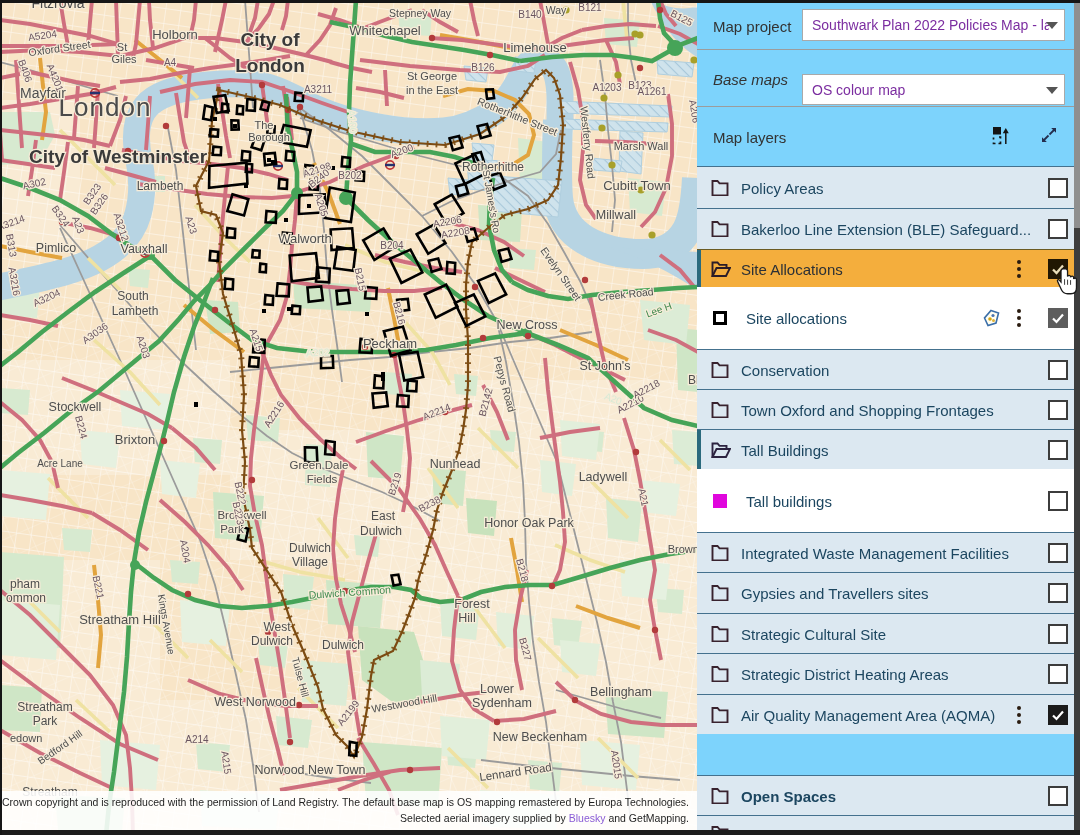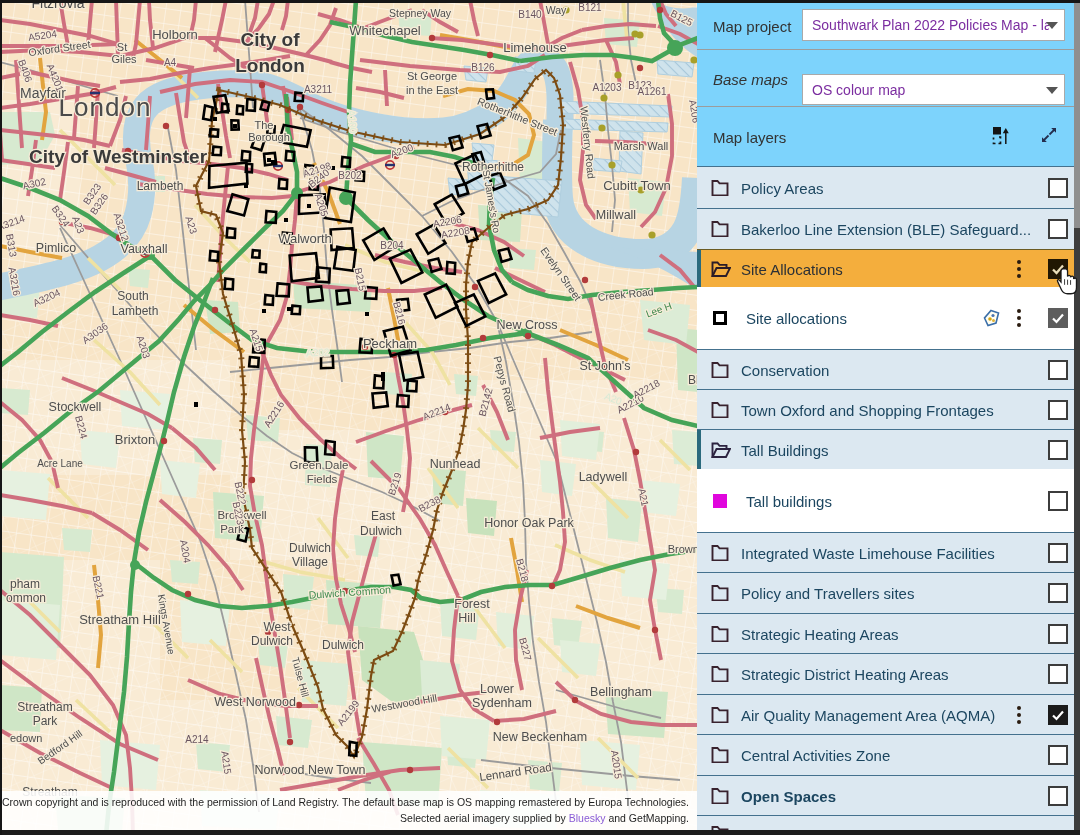--- a/index.html
+++ b/index.html
@@ -710,35 +710,35 @@
   </div>
   <div class="row white" style="top:469px;height:63px;">
     <span class="swatch mag"></span>
     <span class="subtext">Tall buildings</span>
         <span class="cb"></span>
   </div>
   <div class="row" style="top:532px;height:40px;">
     <svg class="ficon" width="18" height="17" viewBox="0 0 18 17">
           <path d="M1.5 2 h5 l2 2.4 h8 v12 h-15 z" fill="none" stroke="#38222e" stroke-width="1.9"></path>
         </svg>
-    <span class="rtext">Integrated Waste Limehouse Facilities</span>
+    <span class="rtext">Integrated Waste Management Facilities</span>
         <span class="cb"></span>
   </div>
   <div class="row" style="top:572px;height:41px;">
     <svg class="ficon" width="18" height="17" viewBox="0 0 18 17">
           <path d="M1.5 2 h5 l2 2.4 h8 v12 h-15 z" fill="none" stroke="#38222e" stroke-width="1.9"></path>
         </svg>
-    <span class="rtext">Policy and Travellers sites</span>
+    <span class="rtext">Gypsies and Travellers sites</span>
         <span class="cb"></span>
   </div>
   <div class="row" style="top:613px;height:40px;">
     <svg class="ficon" width="18" height="17" viewBox="0 0 18 17">
           <path d="M1.5 2 h5 l2 2.4 h8 v12 h-15 z" fill="none" stroke="#38222e" stroke-width="1.9"></path>
         </svg>
-    <span class="rtext">Strategic Heating Areas</span>
+    <span class="rtext">Strategic Cultural Site</span>
         <span class="cb"></span>
   </div>
   <div class="row" style="top:653px;height:41px;">
     <svg class="ficon" width="18" height="17" viewBox="0 0 18 17">
           <path d="M1.5 2 h5 l2 2.4 h8 v12 h-15 z" fill="none" stroke="#38222e" stroke-width="1.9"></path>
         </svg>
     <span class="rtext">Strategic District Heating Areas</span>
         <span class="cb"></span>
   </div>
   <div class="row" style="top:694px;height:40px;">
@@ -747,27 +747,20 @@
         </svg>
     <span class="rtext">Air Quality Management Area (AQMA)</span>
     <span class="kebab">
           <i></i>
           <i></i>
           <i></i>
         </span>
     <span class="cb black"><svg width="16" height="16" viewBox="0 0 16 16">
             <path d="M3 8.5 L6.5 12 L13 4.5" stroke="#fff" stroke-width="2.2" fill="none"></path>
           </svg></span>
-  </div>
-  <div class="row" style="top:734px;height:41px;">
-    <svg class="ficon" width="18" height="17" viewBox="0 0 18 17">
-          <path d="M1.5 2 h5 l2 2.4 h8 v12 h-15 z" fill="none" stroke="#38222e" stroke-width="1.9"></path>
-        </svg>
-    <span class="rtext">Central Activities Zone</span>
-        <span class="cb"></span>
   </div>
   <div class="row" style="top:775px;height:40px;font-weight:bold;">
     <svg class="ficon" width="18" height="17" viewBox="0 0 18 17">
           <path d="M1.5 2 h5 l2 2.4 h8 v12 h-15 z" fill="none" stroke="#38222e" stroke-width="1.9"></path>
         </svg>
     <span class="rtext">Open Spaces</span>
         <span class="cb"></span>
   </div>
   <div class="row" style="top:815px;height:20px;">
     <svg style="position:absolute;left:14px;top:9px;" width="18" height="17" viewBox="0 0 18 17">

